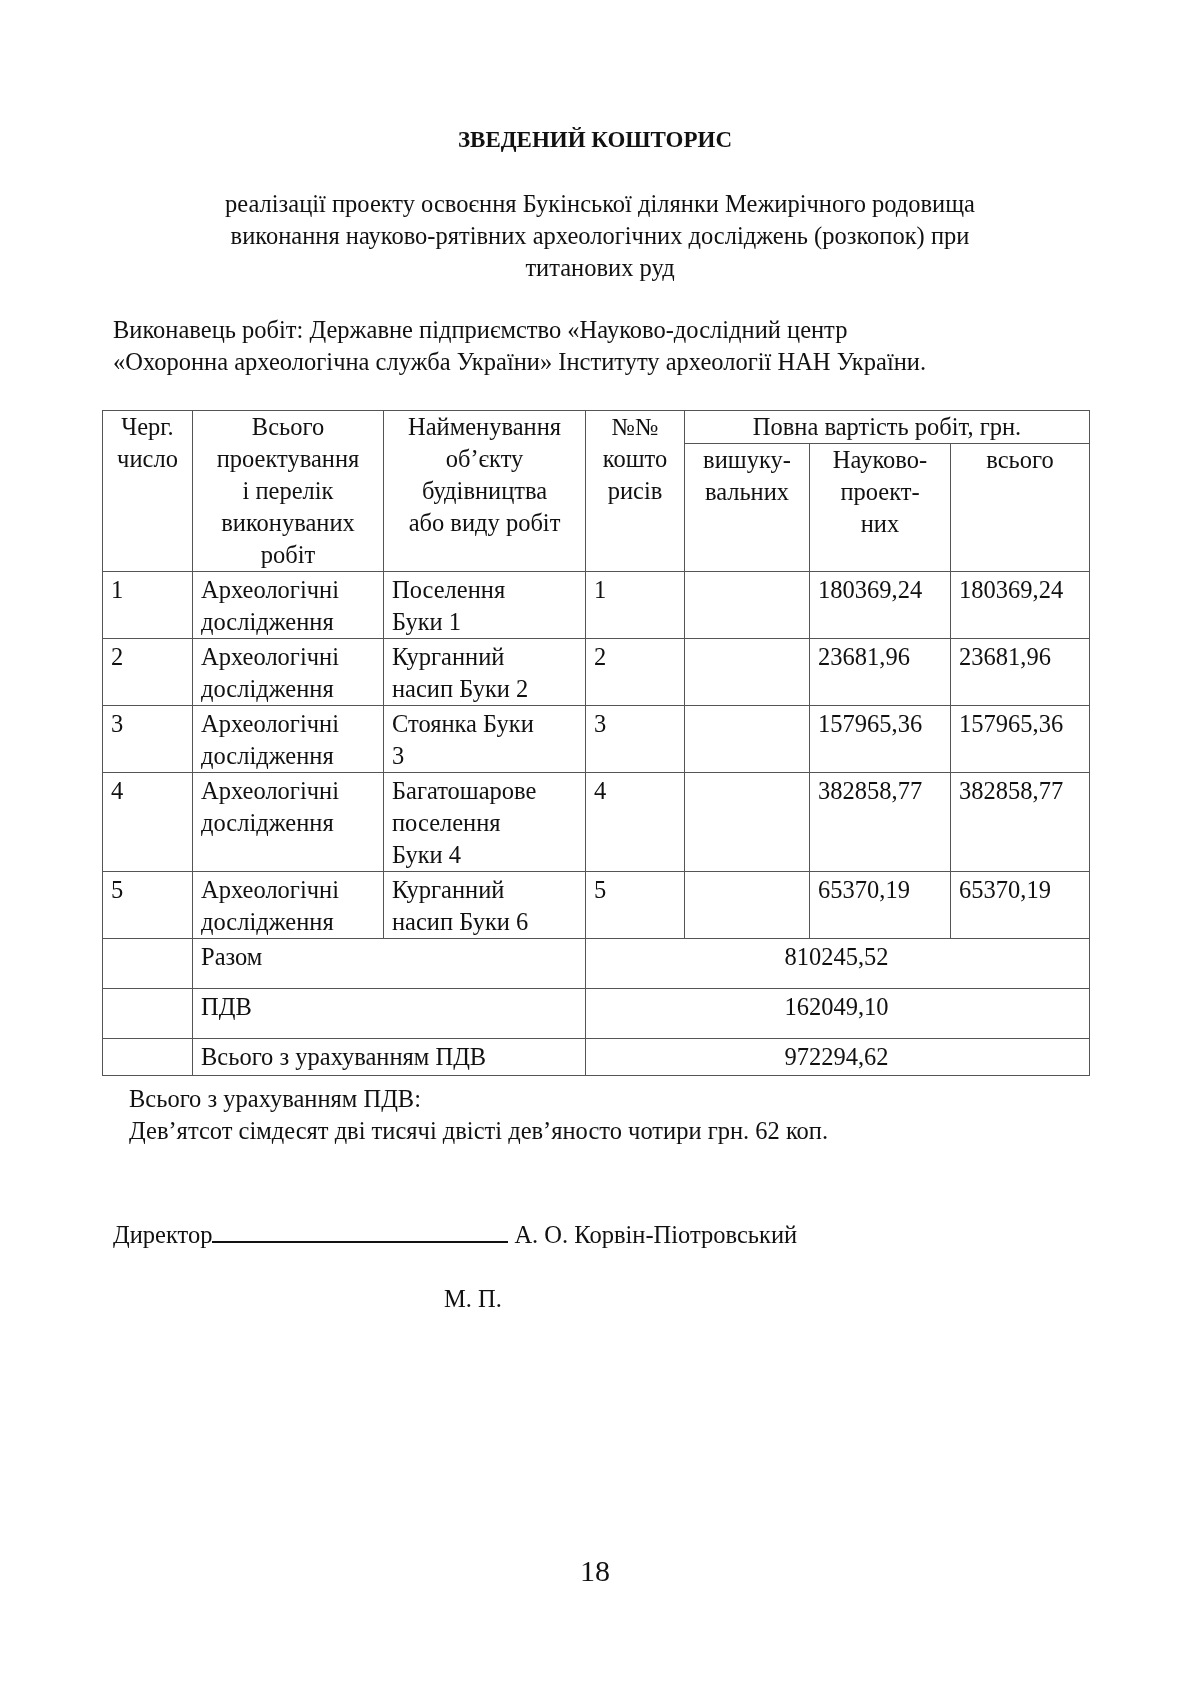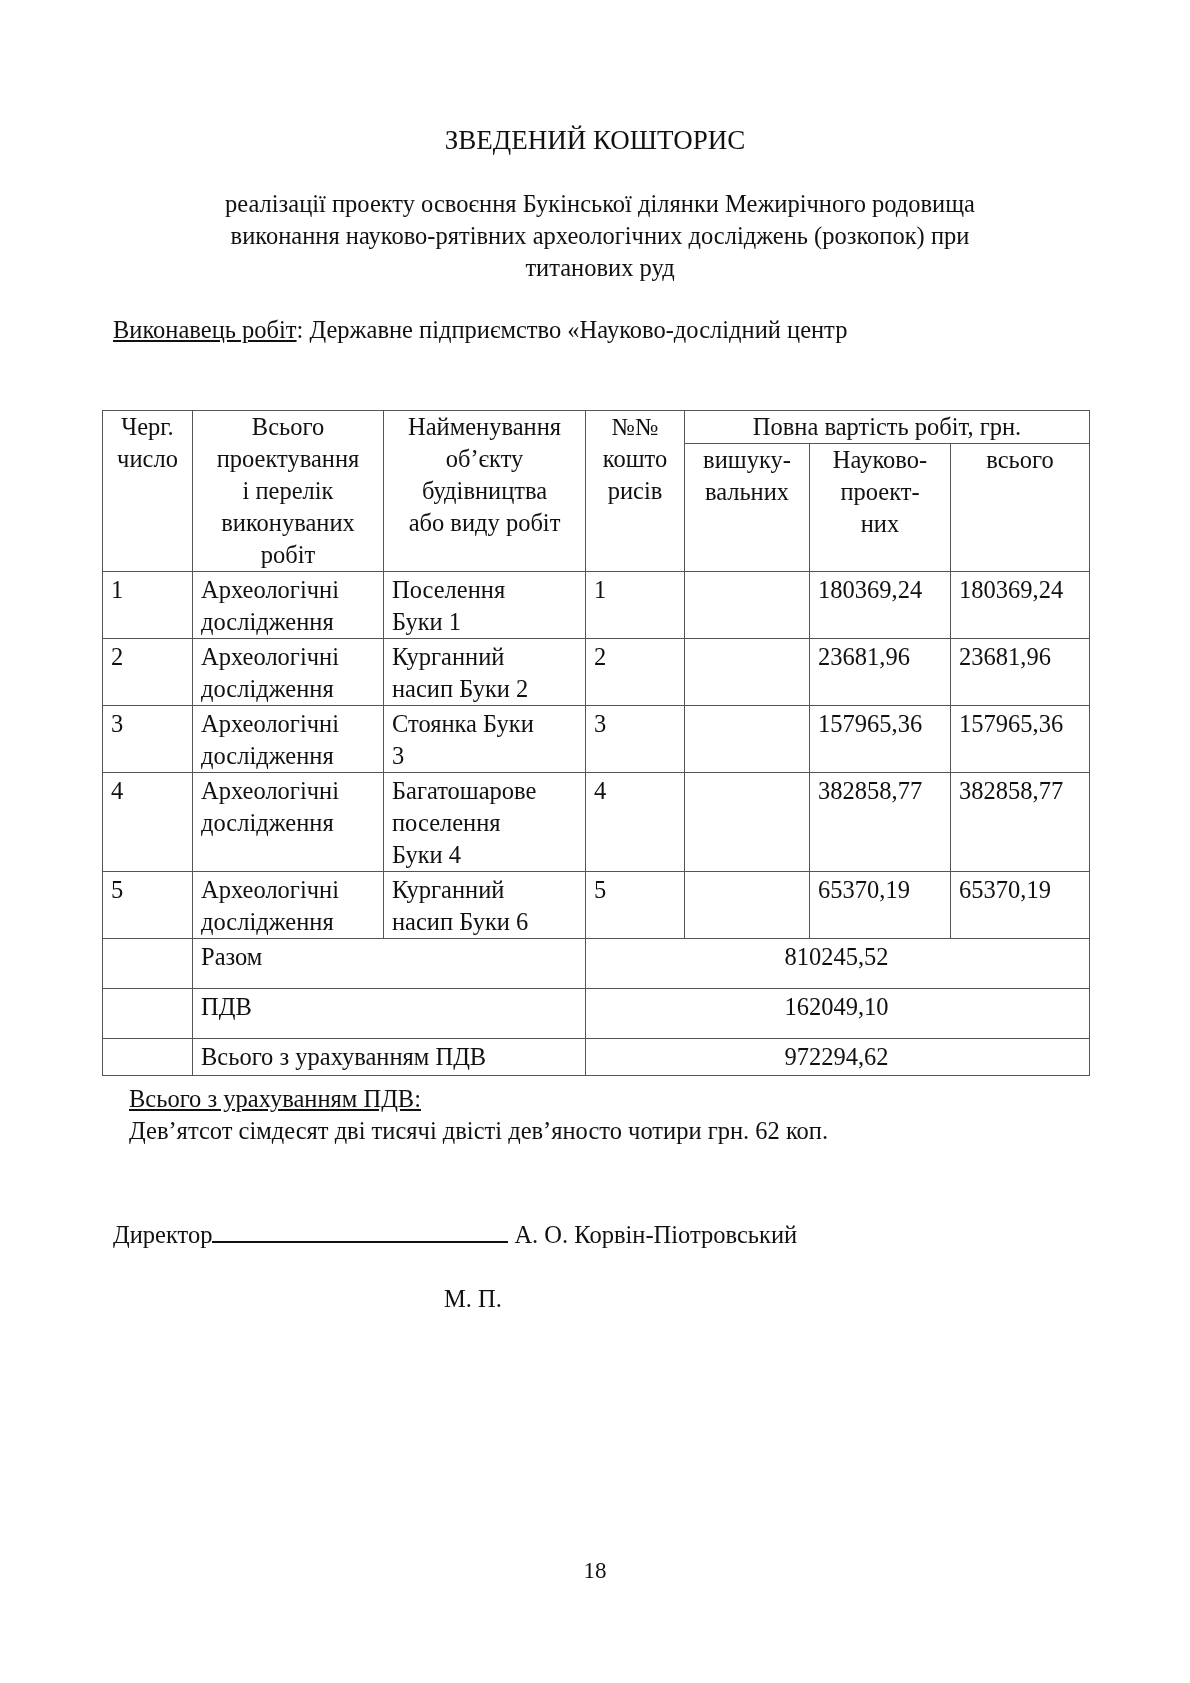--- a/index.html
+++ b/index.html
@@ -4,59 +4,60 @@
 <style>
   html, body { margin: 0; padding: 0; background: #ffffff; }
   body {
     width: 1190px; height: 1683px; position: relative; overflow: hidden;
     font-family: "Liberation Serif", "DejaVu Serif", serif;
     color: #111111; font-size: 24.5px; line-height: 32px;
   }
   .abs { position: absolute; }
   .title {
     left: 0; width: 1190px; top: 124px; text-align: center;
-    font-weight: normal; font-size: 27px;
+    font-weight: bold; font-size: 23px;
   }
   .subtitle {
     left: 150px; width: 900px; top: 188px; text-align: center;
   }
   .executor { left: 113px; width: 980px; top: 314px; }
-  .u { text-decoration: underline; }
+  .u { }
 
   table.est {
     position: absolute; left: 102px; top: 410px;
     border-collapse: collapse; table-layout: fixed;
     width: 987px;
   }
   table.est td {
     border: 1.5px solid #555; vertical-align: top;
     padding: 2px 8px 0 8px; line-height: 32px;
   }
   table.est .hdr td { text-align: center; padding: 0 4px; }
   .right { text-align: center; padding-right: 10px !important; }
 
   .total-words { left: 113px; top: 1083px; width: 1000px; margin-left: 16px; }
   .signature { left: 113px; top: 1219px; width: 1000px; white-space: pre; }
   .sig-line { display: inline-block; width: 296px; border-bottom: 2px solid #111; height: 22px; vertical-align: baseline; margin-right: 6px; }
   .stamp { left: 444px; top: 1283px; }
-  .page-number { left: 0; width: 1190px; top: 1555px; text-align: center; font-size: 23px; }
+  .page-number { left: 0; width: 1190px; top: 1555px; text-align: center; font-size: 30px; }
 </style>
 </head>
 <body>
 
 <div class="abs title">ЗВЕДЕНИЙ КОШТОРИС</div>
 
 <div class="abs subtitle">
   <div>реалізації проекту освоєння Букінської ділянки Межирічного родовища</div>
   <div>виконання науково-рятівних археологічних досліджень (розкопок) при</div>
   <div>титанових руд</div>
 </div>
 
 <div class="abs executor">
   <div><span class="u">Виконавець робіт</span><span>: Державне підприємство «Науково-дослідний центр</span></div>
+  <div>«Охоронна археологічна служба України» Інституту археології НАН України.</div>
 </div>
 
 <table class="est">
   <colgroup>
     <col style="width:90px">
       <col style="width:191px">
       <col style="width:202px">
       <col style="width:99px">
     <col style="width:125px">
       <col style="width:141px">

